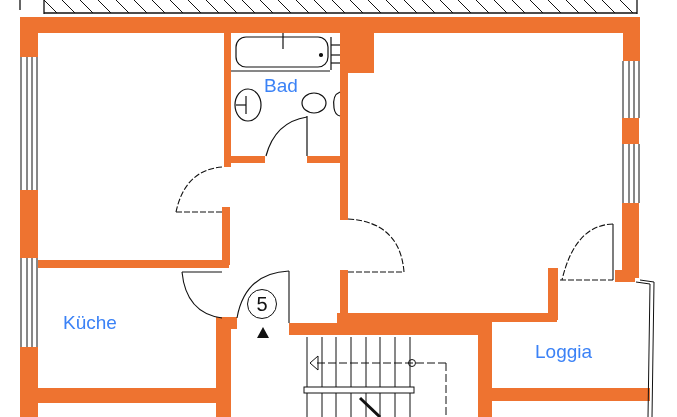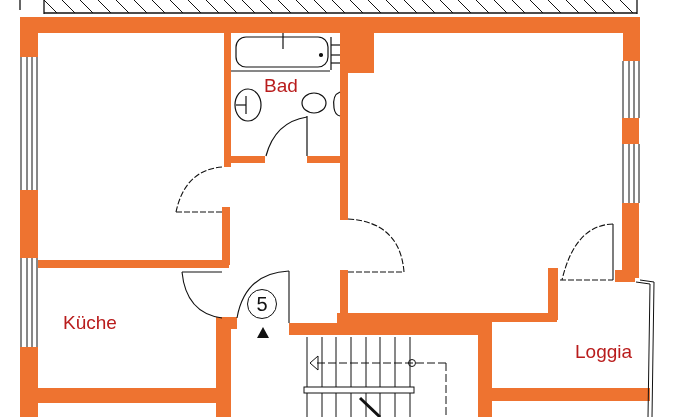--- a/index.html
+++ b/index.html
@@ -1,18 +1,18 @@
 <!DOCTYPE html>
 <html><head>
 <meta charset="utf-8">
 <style>
   html, body { margin:0; padding:0; background:#ffffff; }
   body { width:677px; height:417px; overflow:hidden; position:relative; font-family:"Liberation Sans", sans-serif; }
   #plan { position:absolute; left:0; top:0; width:677px; height:417px; }
-  .room-label { position:absolute; font-family:"Liberation Sans", sans-serif; font-size:19px; color:#b91c1c; line-height:1; white-space:nowrap; }
+  .room-label { position:absolute; font-family:"Liberation Sans", sans-serif; font-size:19px; color:#3b82f6; line-height:1; white-space:nowrap; }
   .apt-number { position:absolute; left:247px; top:289px; width:30px; height:30px; border:1.3px solid #111; border-radius:50%; box-sizing:border-box; font-family:"Liberation Sans", sans-serif; font-size:20px; line-height:28px; text-align:center; color:#111; background:transparent; }
   .entry-arrow { position:absolute; left:257px; top:327px; width:0; height:0; border-left:6px solid transparent; border-right:6px solid transparent; border-bottom:11px solid #111; }
 </style>
 </head>
 <body>
 
 <svg id="plan" viewBox="0 0 677 417" xmlns="http://www.w3.org/2000/svg">
 
   <g stroke="#111" stroke-width="1.3" fill="none">
     <line x1="44" y1="13" x2="637" y2="13"></line>
@@ -172,16 +172,16 @@
     <line x1="446" y1="363" x2="446" y2="417" stroke-dasharray="8 3"></line>
     <circle cx="412" cy="363" r="3.5"></circle>
     <path d="M318 356 L310 363 L318 370 Z"></path>
     <rect x="304" y="387" width="110" height="6" fill="#fff"></rect>
     <line x1="360" y1="398" x2="380" y2="417" stroke-width="3"></line>
   </g>
 </svg>
 
 <div class="room-label" style="left:264px; top:76px;">Bad</div>
 <div class="room-label" style="left:63px; top:313px;">Küche</div>
-<div class="room-label" style="left:535px; top:342px;margin-left:40px;">Loggia</div>
+<div class="room-label" style="left:535px; top:342px;">Loggia</div>
 
 <div class="apt-number">5</div>
 <div class="entry-arrow"></div>
 
 </body></html>

